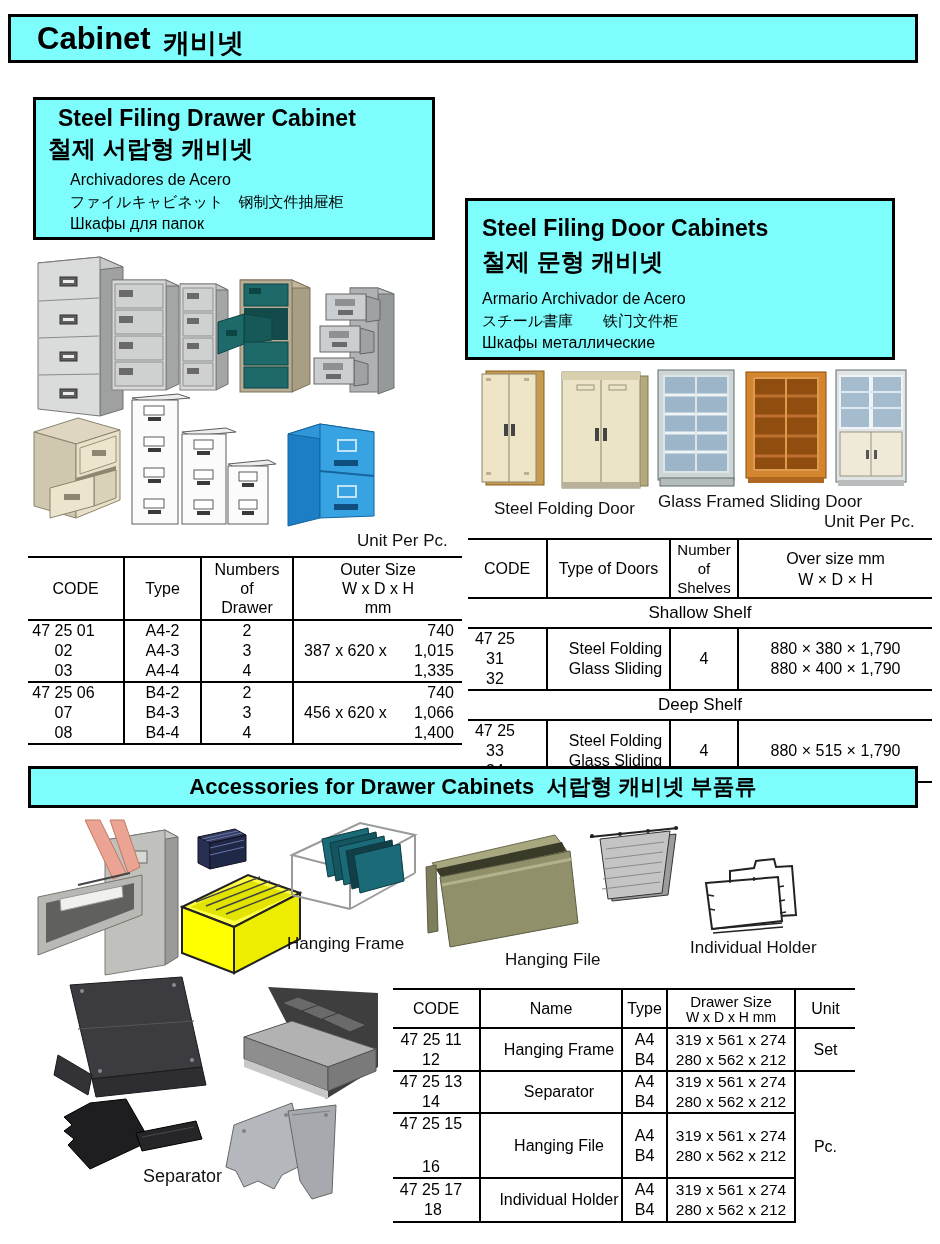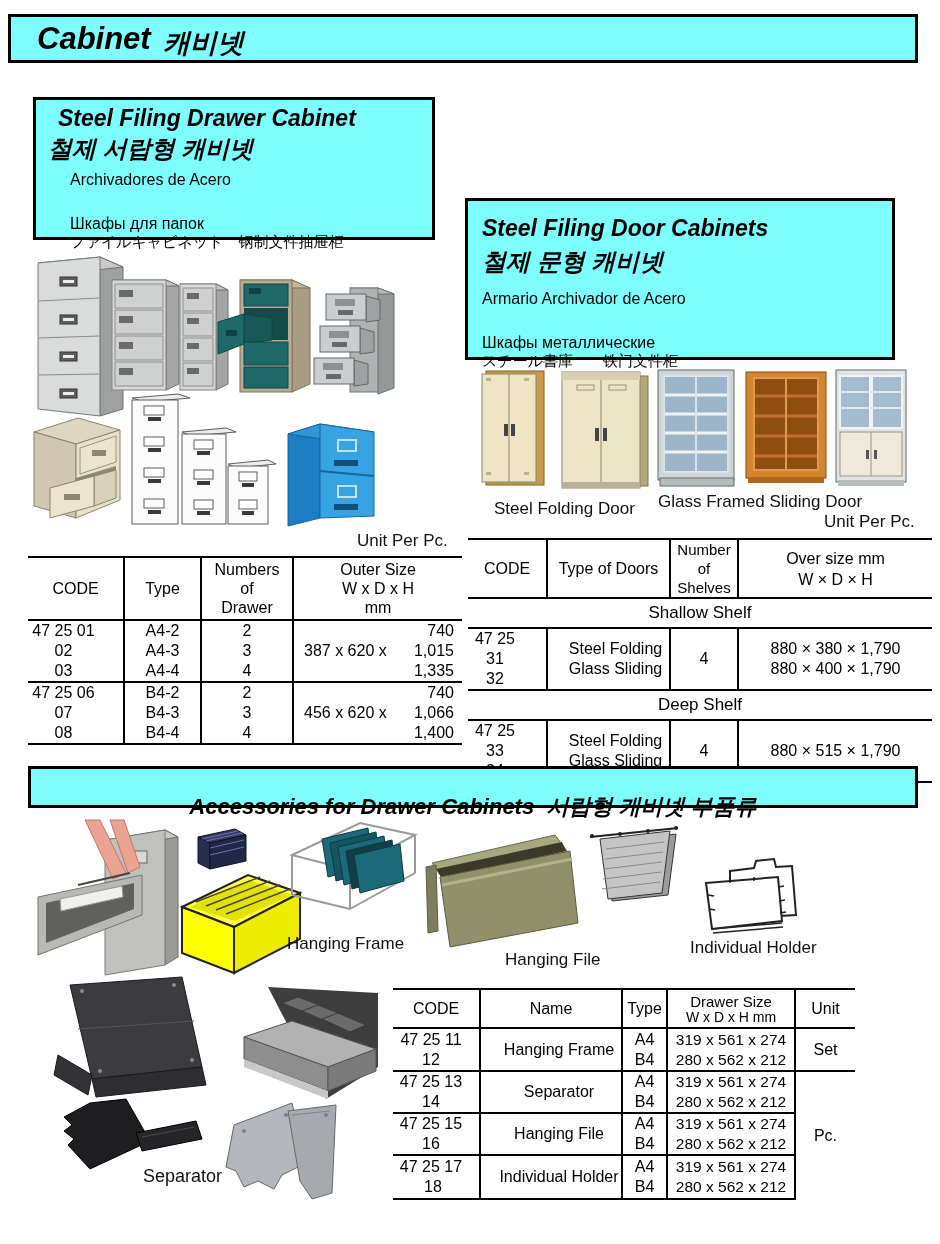--- a/index.html
+++ b/index.html
@@ -3,22 +3,22 @@
 <meta charset="utf-8">
 <style>
   * { margin:0; padding:0; box-sizing:border-box; }
   html,body { background:#fff; }
   body {
     position:relative; width:940px; height:1244px;
     font-family:"Liberation Sans", sans-serif; color:#000; overflow:hidden;
   }
   .abs { position:absolute; }
   .cyan { background:#7efdfd; border:3px solid #000; }
-  .bi { font-weight:bold; font-style:italic; }
-  .pre { white-space:pre;margin-top:40px; }
+  .bi { font-weight:bold; }
+  .pre { white-space:pre; }
   .lbl { position:absolute; color:#111; }
 
   table.cat { position:absolute; border-collapse:collapse; table-layout:fixed; font-size:16px; color:#000; }
   table.cat th, table.cat td { padding:0; vertical-align:middle; font-weight:normal; text-align:center; }
   .bt { border-top:2px solid #000; }
   .bb { border-bottom:2px solid #000; }
   .bl { border-left:2px solid #000; }
   .hdr div { line-height:19px; }
   .codes { font-weight:bold; text-align:right; }
   .codes div { line-height:20px; padding-right:24px; }
@@ -648,21 +648,21 @@
         </td>
     <td class="bb bl stack" style="font-size:15.5px;">
           <div>319 x 561 x 274</div>
           <div>280 x 562 x 212</div>
         </td>
     <td class="bl" rowspan="3">Pc.</td>
   </tr>
   <tr style="height:41px;">
     <td class="bb codes">
           <div style="padding-right:10px;">47 25 15</div>
-          <div style="padding-right:10px;">16</div>
+          <div style="padding-right:10px;margin-top:23px;">16</div>
         </td>
     <td class="bb bl name-cell">Hanging File</td>
     <td class="bb bl stack">
           <div>A4</div>
           <div>B4</div>
         </td>
     <td class="bb bl stack" style="font-size:15.5px;">
           <div>319 x 561 x 274</div>
           <div>280 x 562 x 212</div>
         </td>

